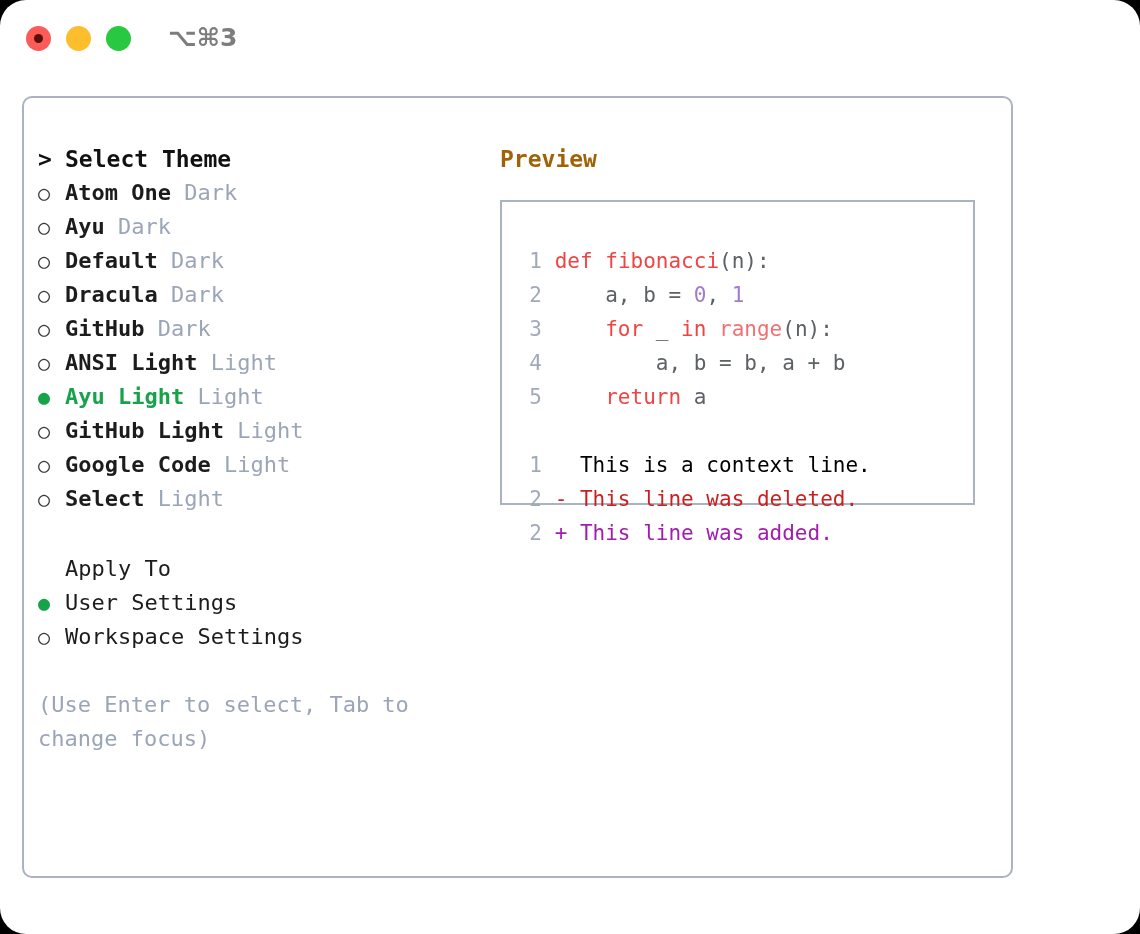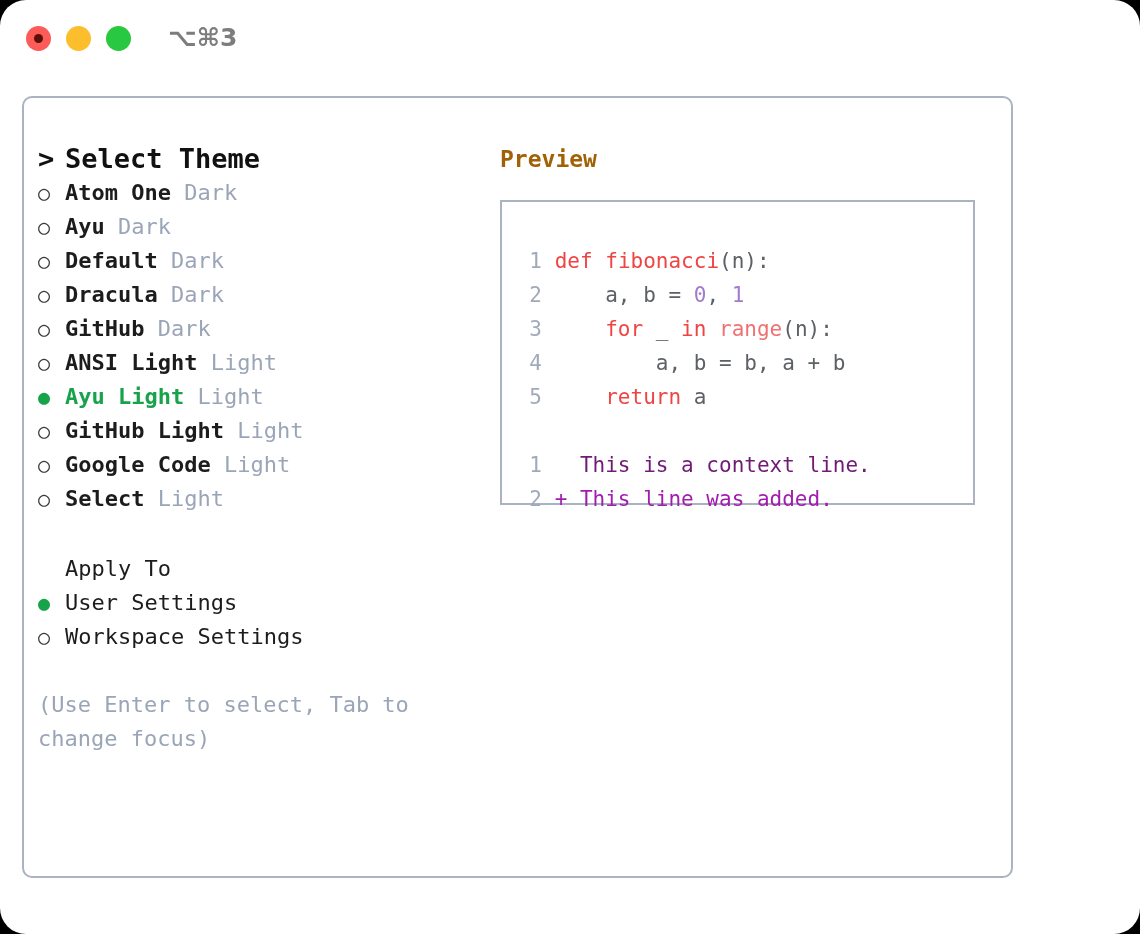--- a/index.html
+++ b/index.html
@@ -74,21 +74,21 @@
   }
 
   
   .left-col {
     position: absolute;
     left: 14px;
     top: 44px;
     width: 430px;
   }
   .heading {
-    font-size: 27px;
+    font-size: 23px;
     font-weight: bold;
     color: #111111;
     line-height: 34px;
     white-space: pre;
   }
   .heading .caret { display: inline-block; width: 27px; }
   .list { margin-top: 0px; }
   .row {
     font-size: 22px;
     line-height: 34px;
@@ -155,21 +155,21 @@
     display: inline-block;
     width: 26px;
     text-align: right;
     color: #a0aab8;
   }
   .k    { color: #ef4444; }   
   .fn   { color: #ef4444; }   
   .num  { color: #a37acc; }   
   .bi   { color: #f07171; }   
   .pl   { color: #5c6166; }   
-  .ctx  { color: #701a75; }   
+  .ctx  { color: #000000; }   
   .del  { color: #cc1f1f; }   
   .add  { color: #a21caf; }   
   .gap  { height: 34px; }
 </style>
 </head>
 <body>
 
 <div class="window">
 
   <div class="titlebar">
@@ -214,19 +214,20 @@
         <div id="code-block">
             <div class="code-line"><span class="ln">1</span><span class="pl"> </span><span class="k">def</span><span class="pl"> </span><span class="fn">fibonacci</span><span class="pl">(n):</span></div>
             <div class="code-line"><span class="ln">2</span><span class="pl">     a, b = </span><span class="num">0</span><span class="pl">, </span><span class="num">1</span></div>
             <div class="code-line"><span class="ln">3</span><span class="pl">     </span><span class="k">for</span><span class="pl"> _ </span><span class="k">in</span><span class="pl"> </span><span class="bi">range</span><span class="pl">(n):</span></div>
             <div class="code-line"><span class="ln">4</span><span class="pl">         a, b = b, a + b</span></div>
             <div class="code-line"><span class="ln">5</span><span class="pl">     </span><span class="k">return</span><span class="pl"> a</span></div>
           </div>
         <div class="gap"></div>
         <div id="diff-block">
             <div class="code-line"><span class="ln">1</span><span class="ctx">   This is a context line.</span></div>
+            <div class="code-line"><span class="ln">2</span><span class="del"> - This line was deleted.</span></div>
             <div class="code-line"><span class="ln">2</span><span class="add"> + This line was added.</span></div>
           </div>
       </div>
     </div>
 
   </div>
 </div>
 
 </body></html>

